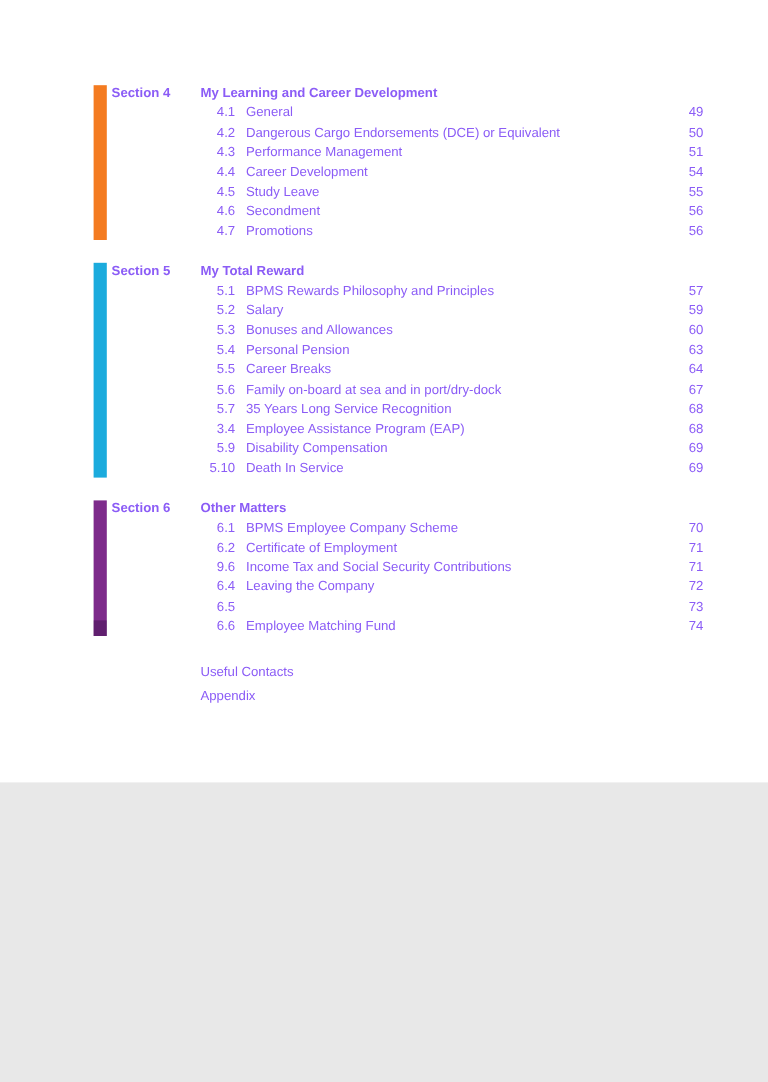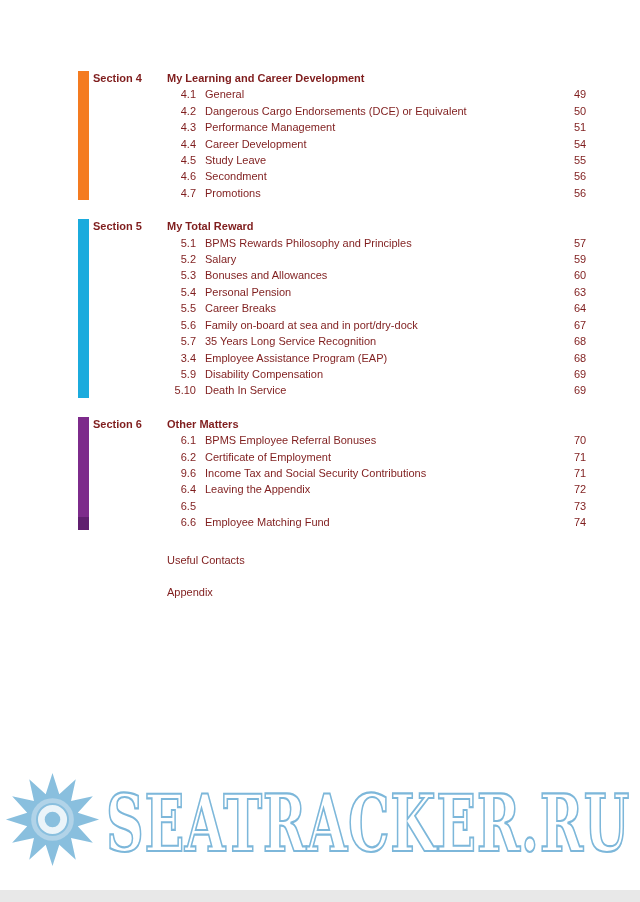--- a/index.html
+++ b/index.html
@@ -1,24 +1,24 @@
 <!DOCTYPE html>
 <html><head>
 <meta charset="utf-8">
 <style>
   * { box-sizing: border-box; margin: 0; padding: 0; }
   body { background: #e8e8e8; font-family: "Liberation Sans", sans-serif; }
   .page {
     position: relative;
     width: 640px;
-    height: 890px;
+    height: 652px;
     background: #ffffff;
     margin: 0 auto;
     overflow: hidden;
-    color: #7f1d1d;
+    color: #8b5cf6;
   }
   .toc {
     position: absolute;
     top: 70px;
     left: 93px;
     width: 502px;
   }
   .toc-section { position: relative; margin-bottom: 17px; }
   .toc-section .bar {
     position: absolute;
@@ -39,21 +39,21 @@
     grid-template-columns: 74px 29px 1fr 30px;
     font-size: 11px;
     line-height: 16.4px;
   }
   .c-seclabel { grid-column: 1; font-weight: bold; }
   .c-sectitle { grid-column: 2 / 4; font-weight: bold; }
   .c-num   { grid-column: 2; text-align: right; }
   .c-title { grid-column: 3; padding-left: 9px; }
   .c-page  { grid-column: 4; text-align: center; }
   .extra-1 { margin-top: 21px; }
-  .extra-2 { margin-top: 16px; }
+  .extra-2 { margin-top: 4px; }
   .extra-label { grid-column: 2 / 4; font-weight: normal; }
   .watermark {
     position: absolute;
     left: 0;
     top: 766px;
     width: 640px;
     height: 107px;
     opacity: 0.9;
   }
   .sun-icon { position: absolute; left: 4px; top: 5px; }
@@ -177,36 +177,36 @@
     </div>
 
     <div class="toc-section sec-6">
       <div class="bar" style="background: rgb(125, 43, 139);"></div>
       <div class="row">
         <span class="c-seclabel">Section 6</span>
         <span class="c-sectitle">Other Matters</span>
       </div>
       <div class="row">
           <span class="c-num">6.1</span>
-          <span class="c-title">BPMS Employee Referral Bonuses</span>
+          <span class="c-title">BPMS Employee Company Scheme</span>
           <span class="c-page">70</span>
         </div>
       <div class="row">
           <span class="c-num">6.2</span>
           <span class="c-title">Certificate of Employment</span>
           <span class="c-page">71</span>
         </div>
       <div class="row">
           <span class="c-num">9.6</span>
           <span class="c-title">Income Tax and Social Security Contributions</span>
           <span class="c-page">71</span>
         </div>
       <div class="row">
           <span class="c-num">6.4</span>
-          <span class="c-title">Leaving the Appendix</span>
+          <span class="c-title">Leaving the Company</span>
           <span class="c-page">72</span>
         </div>
       <div class="row">
           <span class="c-num">6.5</span>
           <span class="c-page">73</span>
         </div>
       <div class="row">
           <span class="c-num">6.6</span>
           <span class="c-title">Employee Matching Fund</span>
           <span class="c-page">74</span>

